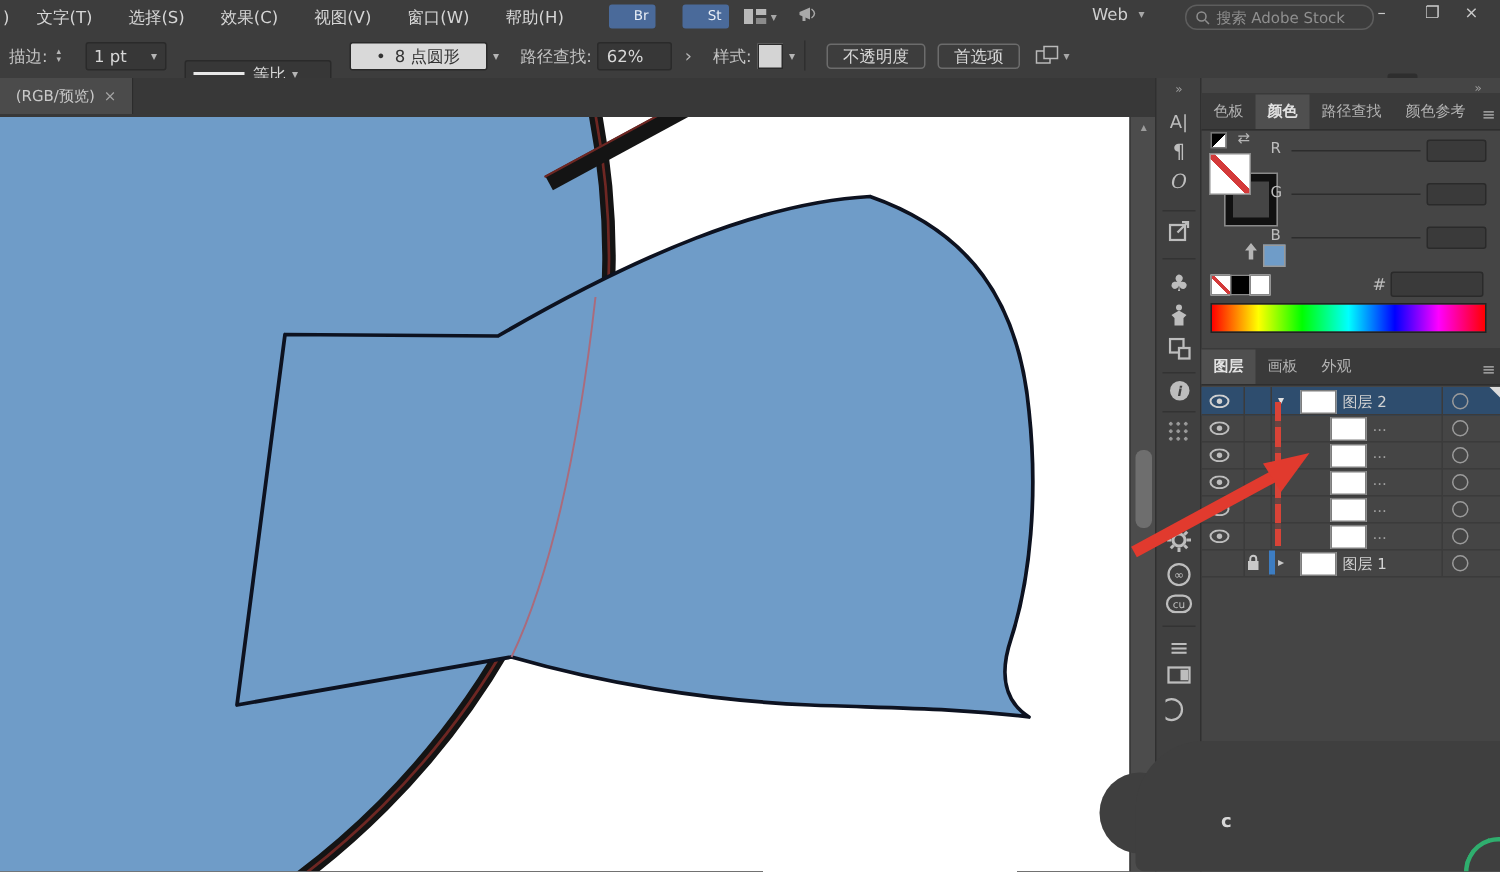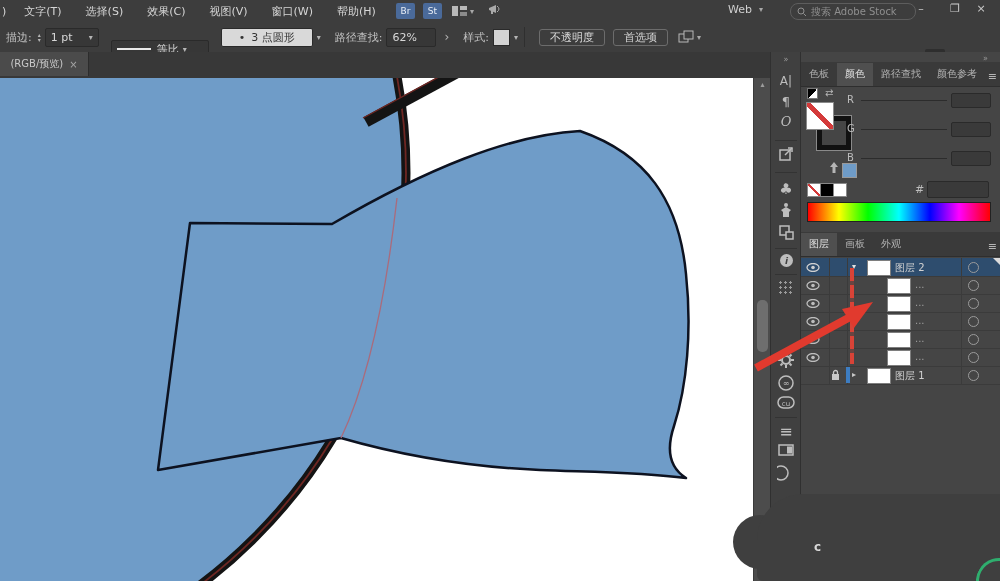--- a/index.html
+++ b/index.html
@@ -5,21 +5,21 @@
   html,body{margin:0;padding:0;background:#222;}
   #stage{position:relative;width:1000px;height:581px;overflow:hidden;
          font-family:"DejaVu Sans","Liberation Sans",sans-serif;
          background:#454545;font-size:11px;color:#cfcfcf;-webkit-font-smoothing:antialiased;}
   .abs{position:absolute;}
   
   #menubar{left:0;top:0;width:1000px;height:22px;background:#3d3d3d;border-bottom:1px solid #2c2c2c;
            display:flex;align-items:center;gap:0;}
   .menu-item{color:#d6d6d6;padding:0 12px;font-size:11px;white-space:nowrap;}
   .badge{width:19px;height:16px;border-radius:2px;background:#4a6a9a;color:#e8eef6;font-size:9px;
-         display:flex;align-items:center;justify-content:center;margin-left:8px;}
+         display:flex;align-items:center;justify-content:center;margin-left:18px;padding-left:12px;}
   .chev{color:#a8a8a8;font-size:8px;margin-left:3px;}
   #workspace-switch{position:absolute;left:728px;top:3px;color:#cfcfcf;display:flex;align-items:center;gap:4px;}
   #stock-search{position:absolute;left:790px;top:3px;width:112px;height:15px;border:1px solid #5d5d5d;
                 border-radius:8px;display:flex;align-items:center;padding:0 6px;gap:4px;color:#8f8f8f;font-size:10px;}
   .winbtn{position:absolute;top:2px;color:#c9c9c9;font-size:11px;width:18px;text-align:center;}
   #optionsbar{left:0;top:22px;width:1000px;height:30px;background:#3d3d3d;border-bottom:1px solid #2a2a2a;
               display:flex;align-items:center;}
   .opt-label{color:#c2c2c2;margin:0 4px 0 6px;white-space:nowrap;}
   .opt-box{background:#373737;border:1px solid #2a2a2a;border-radius:2px;height:17px;display:flex;
            align-items:center;padding:0 5px;color:#d8d8d8;}
@@ -37,21 +37,21 @@
   #vscroll .thumb{position:absolute;left:3px;top:222px;width:11px;height:52px;background:#6e6e6e;border-radius:5px;}
   #vscroll .arrow{position:absolute;left:0;top:2px;width:17px;text-align:center;color:#9c9c9c;font-size:8px;}
   
   #icon-dock{left:770px;top:52px;width:30px;height:529px;background:#404040;border-left:1px solid #303030;}
   .dock-ic{position:absolute;left:0;width:30px;text-align:center;color:#bdbdbd;font-size:13px;}
   .dock-sep{position:absolute;left:4px;width:22px;height:1px;background:#333;}
   #panelcol{left:800px;top:52px;width:200px;height:529px;background:#454545;border-left:1px solid #303030;}
   .ptabs{position:absolute;left:0;width:200px;height:24px;background:#3a3a3a;border-bottom:1px solid #2e2e2e;
          display:flex;align-items:flex-end;}
   .ptab{padding:4px 8px 5px;color:#b2b2b2;font-size:10px;white-space:nowrap;}
-  .ptab.active{background:#4f4f4f;color:#e2e2e2;}
+  .ptab.active{background:#4f4f4f;color:#e2e2e2;font-weight:bold;}
   .pmenu{position:absolute;right:4px;color:#b5b5b5;font-size:11px;}
   .chanlabel{position:absolute;left:46px;color:#bdbdbd;font-size:10px;}
   .chantrack{position:absolute;left:60px;width:86px;height:1px;background:#2c2c2c;}
   .chanbox{position:absolute;left:150px;width:38px;height:13px;background:#3a3a3a;border:1px solid #2a2a2a;border-radius:2px;}
   
   .lrow{position:absolute;left:0;width:200px;height:18px;border-bottom:1px solid #3b3b3b;}
   .lrow .eye{position:absolute;left:5px;top:4px;}
   .lrow .vline1{position:absolute;left:28px;top:0;width:1px;height:18px;background:#3b3b3b;}
   .lrow .vline2{position:absolute;left:46px;top:0;width:1px;height:18px;background:#3b3b3b;}
   .lrow .vline3{position:absolute;left:160px;top:0;width:1px;height:18px;background:#3b3b3b;}
@@ -124,32 +124,32 @@
     <span class="winbtn" style="left:946px;">❐</span>
     <span class="winbtn" style="left:972px;">×</span>
   </div>
 
   <div id="optionsbar" class="abs">
     <span class="opt-label">描边:</span>
     <span class="stepper">
         <span>▴</span>
         <span>▾</span>
       </span>
-    <span class="opt-box" style="margin-left:4px;width:42px;justify-content:space-between;">
+    <span class="opt-box" style="margin-left:16px;width:42px;justify-content:space-between;">
       <span>1 pt</span>
       <span class="dd-chev">▾</span>
     </span>
     <span class="opt-box" style="margin-left:12px;width:86px;margin-top:24px;">
       <span style="display:inline-block;width:34px;height:2px;background:#e8e8e8;margin-right:6px;"></span>
       <span>等比</span>
       <span class="dd-chev">▾</span>
     </span>
     <span class="opt-box" style="margin-left:12px;width:80px;background:#d9d9d9;color:#333;justify-content:center;gap:6px;">
       <span>•</span>
-      <span>3 点圆形</span>
+      <span>8 点圆形</span>
     </span>
     <span class="dd-chev">▾</span>
     <span class="opt-label" style="margin-left:14px;">路径查找:</span>
     <span class="opt-box" style="width:38px;">
       <span>62%</span>
     </span>
     <span style="color:#b5b5b5;margin-left:8px;font-size:12px;">›</span>
     <span class="opt-label" style="margin-left:14px;">样式:</span>
     <span style="width:15px;height:15px;background:#d4d4d4;border:1px solid #2a2a2a;"></span>
     <span class="dd-chev">▾</span>

